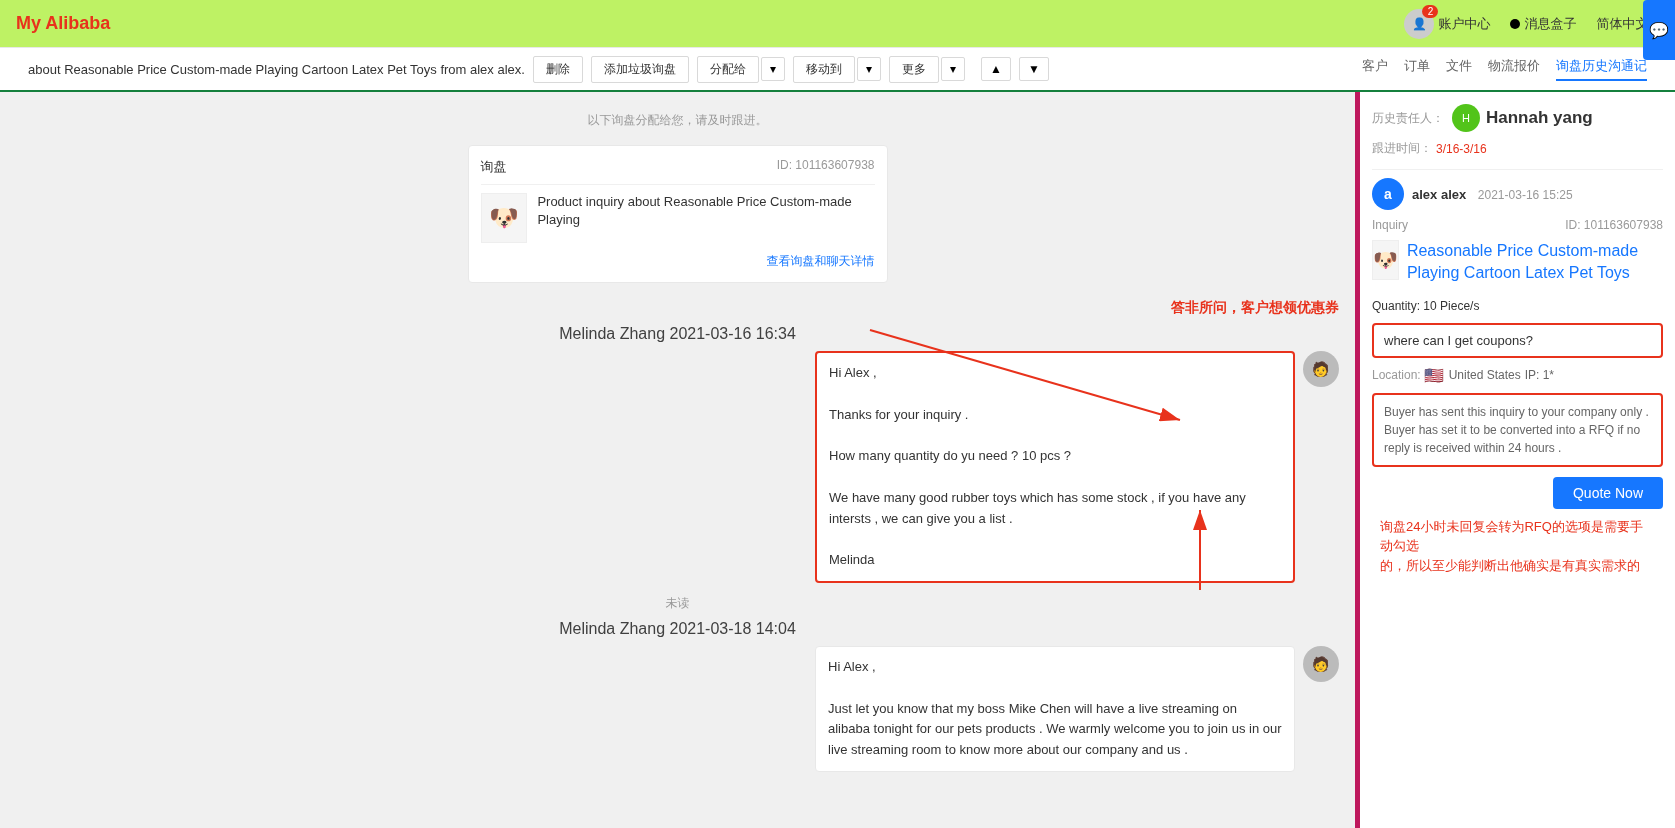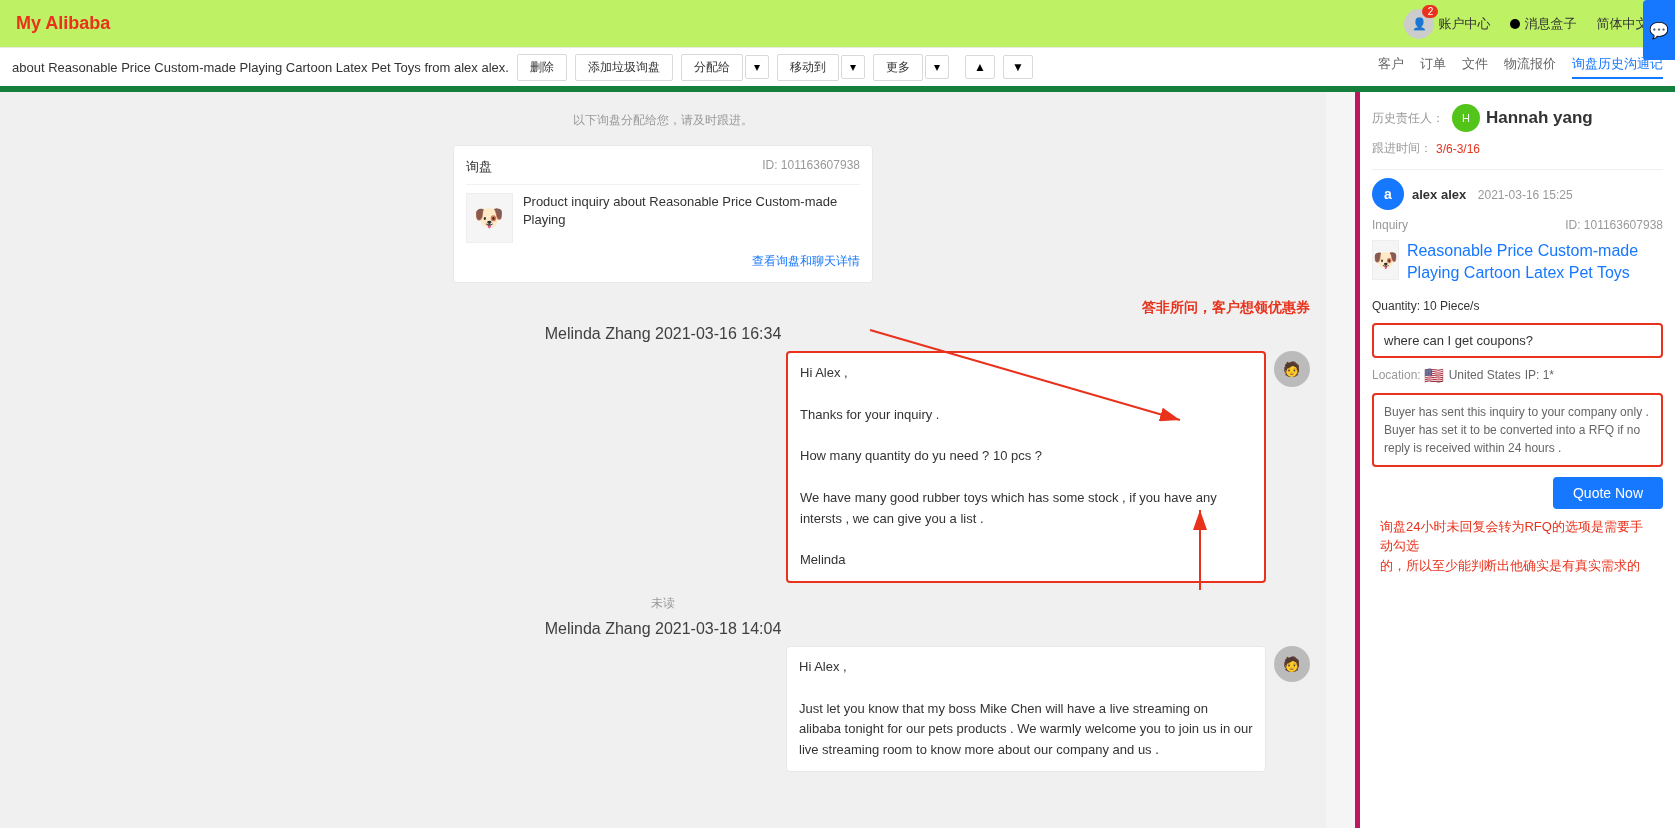--- a/index.html
+++ b/index.html
@@ -59,22 +59,22 @@
       background: #000;
       display: inline-block;
     }
 
     
     .sub-toolbar {
       background: #fff;
       height: 44px;
       display: flex;
       align-items: center;
-      padding: 0 12px;
-      border-bottom: 6px solid #15803d;
+      padding: 0 28px;
+      border-bottom: 2px solid #15803d;
       gap: 8px;
     }
     .subject-text {
       font-size: 13px;
       color: #333;
       flex: 0 0 auto;
       max-width: 500px;
       white-space: nowrap;
       overflow: hidden;
       text-overflow: ellipsis;
@@ -113,21 +113,20 @@
     }
     .tab-item.active {
       color: #1677ff;
       border-bottom: 2px solid #1677ff;
     }
 
     
     .main-layout {
       display: flex;
       height: calc(828px - 48px - 44px);
-      gap: 29px;
     }
 
     
     .chat-area {
       flex: 1;
       background: #f0f0f0;
       overflow-y: auto;
       padding: 12px 16px;
       position: relative;
     }
@@ -466,21 +465,21 @@
 
       <div class="history-assignee">
         <span class="label-text">历史责任人：</span>
         <div style="display:flex;align-items:center;gap:6px;">
           <div style="width:28px;height:28px;border-radius:50%;background:#52c41a;display:flex;align-items:center;justify-content:center;color:#fff;font-size:11px;">H</div>
           <span class="assignee-name">Hannah yang</span>
         </div>
       </div>
       <div style="display:flex;align-items:center;gap:4px;font-size:12px;margin-bottom:12px;">
         <span class="label-text">跟进时间：</span>
-        <span class="follow-date">3/6-3/16</span>
+        <span class="follow-date">3/16-3/16</span>
       </div>
 
       <div class="divider"></div>
 
       <div style="display:flex;align-items:center;gap:8px;margin-bottom:8px;margin-top:8px;">
         <div style="width:32px;height:32px;border-radius:50%;background:#1677ff;display:flex;align-items:center;justify-content:center;color:#fff;font-size:14px;font-weight:bold;">a</div>
         <div>
           <span style="font-weight:bold;font-size:13px;">alex alex</span>
           <span style="color:#999;font-size:12px;margin-left:8px;">2021-03-16 15:25</span>
         </div>

